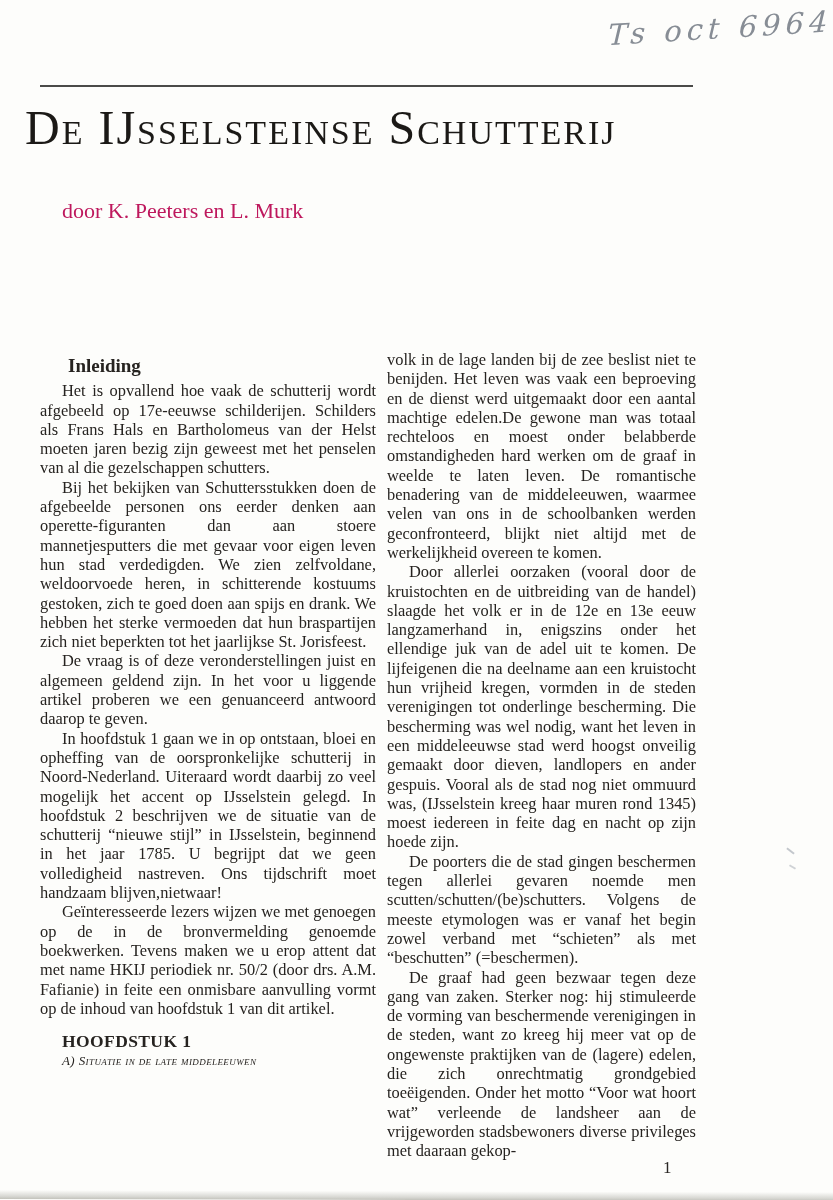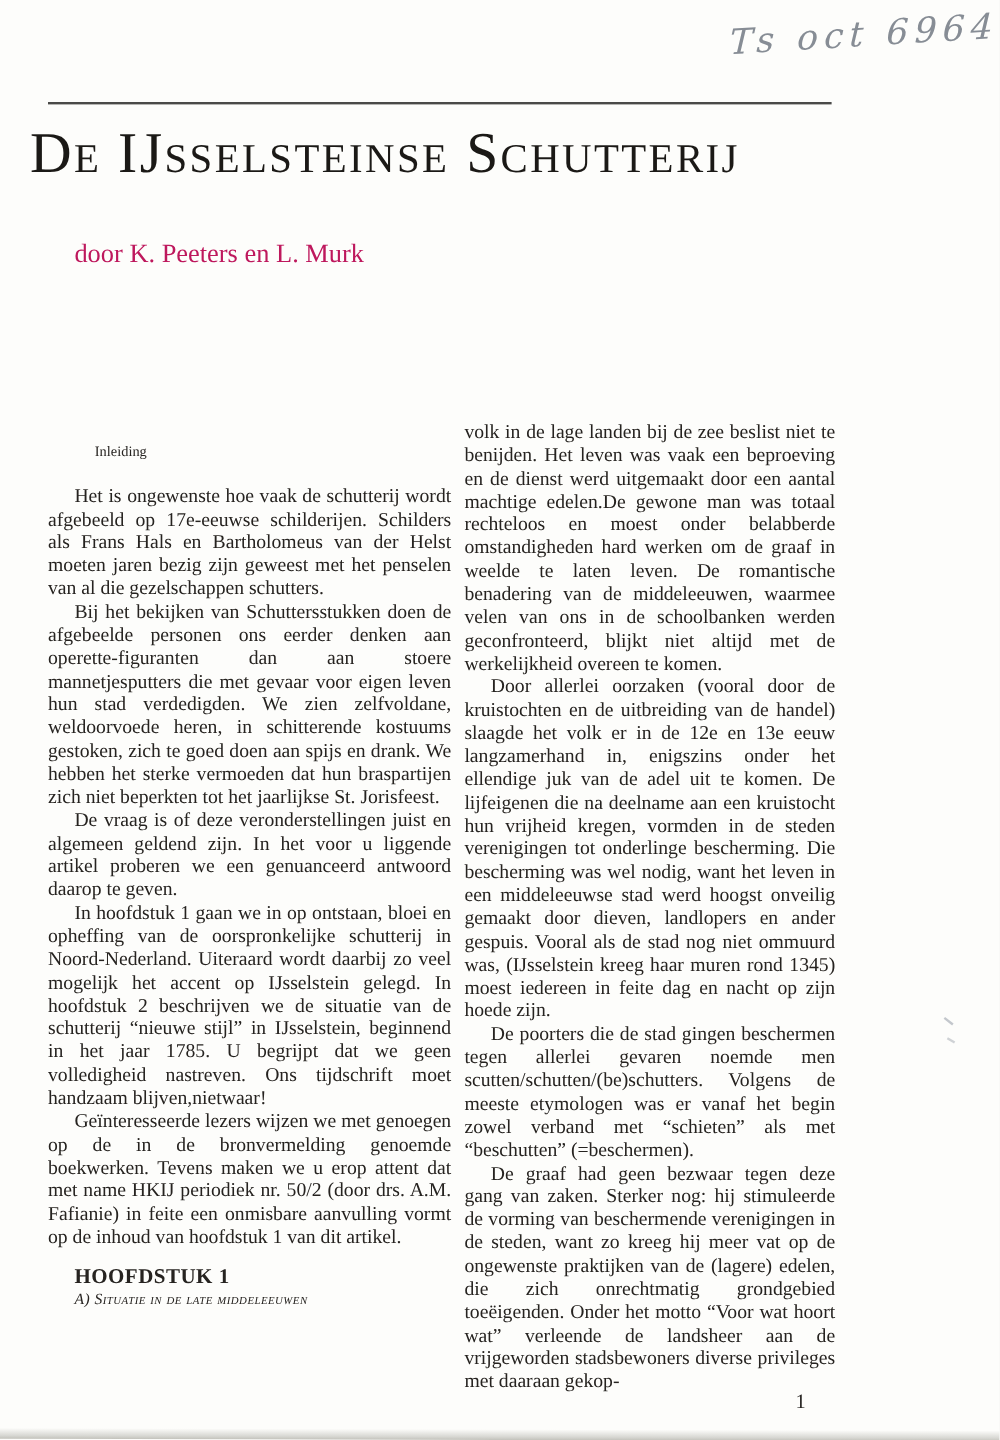--- a/index.html
+++ b/index.html
@@ -60,23 +60,23 @@
     font-size: 16.4px;
     line-height: 19.3px;
     text-align: justify;
     color: #262320;
   }
   .col-left  { width: 336px; margin-right: 11px; }
   .col-right { width: 309px; }
   .col p { margin: 0; text-indent: 22px; font-family: Liberation Serif, serif; }
   .col p.no-indent { text-indent: 0; }
   .inleiding-heading {
-    margin: 17px;
-    font-size: 12px;
-    font-weight: normal;
+    margin: 6px;
+    font-size: 19px;
+    font-weight: bold;
     text-indent: 22px;
   }
   .chapter-heading {
     margin: 14px 0 0 0;
     font-size: 17.5px;
     font-weight: bold;
     letter-spacing: 0.4px;
     text-indent: 22px;
   }
   .section-heading {
@@ -116,21 +116,21 @@
   <div class="top-rule"></div>
 
   <h1 class="title">De IJsselsteinse Schutterij</h1>
 
   <div class="byline">door K. Peeters en L. Murk</div>
 
   <div class="columns">
 
     <div class="col col-left">
       <h2 class="inleiding-heading">Inleiding</h2>
-      <p>Het is ongewenste hoe vaak de schutterij wordt afgebeeld op 17e-eeuwse schilderijen. Schilders als Frans Hals en Bartholomeus van der Helst moeten jaren bezig zijn geweest met het penselen van al die gezelschappen schutters.</p>
+      <p>Het is opvallend hoe vaak de schutterij wordt afgebeeld op 17e-eeuwse schilderijen. Schilders als Frans Hals en Bartholomeus van der Helst moeten jaren bezig zijn geweest met het penselen van al die gezelschappen schutters.</p>
       <p>Bij het bekijken van Schuttersstukken doen de afgebeelde personen ons eerder denken aan operette-figuranten dan aan stoere mannetjesputters die met gevaar voor eigen leven hun stad verdedigden. We zien zelfvoldane, weldoorvoede heren, in schitterende kostuums gestoken, zich te goed doen aan spijs en drank. We hebben het sterke vermoeden dat hun braspartijen zich niet beperkten tot het jaarlijkse St. Jorisfeest.</p>
       <p>De vraag is of deze veronderstellingen juist en algemeen geldend zijn. In het voor u liggende artikel proberen we een genuanceerd antwoord daarop te geven.</p>
       <p>In hoofdstuk 1 gaan we in op ontstaan, bloei en opheffing van de oorspronkelijke schutterij in Noord-Nederland. Uiteraard wordt daarbij zo veel mogelijk het accent op IJsselstein gelegd. In hoofdstuk 2 beschrijven we de situatie van de schutterij “nieuwe stijl” in IJsselstein, beginnend in het jaar 1785. U begrijpt dat we geen volledigheid nastreven. Ons tijdschrift moet handzaam blijven,nietwaar!</p>
       <p>Geïnteresseerde lezers wijzen we met genoegen op de in de bronvermelding genoemde boekwerken. Tevens maken we u erop attent dat met name HKIJ periodiek nr. 50/2 (door drs. A.M. Fafianie) in feite een onmisbare aanvulling vormt op de inhoud van hoofdstuk 1 van dit artikel.</p>
       <h3 class="chapter-heading">HOOFDSTUK 1</h3>
       <h4 class="section-heading">A) Situatie in de late middeleeuwen</h4>
     </div>
 
     <div class="col col-right">
       <p class="no-indent">volk in de lage landen bij de zee beslist niet te benijden. Het leven was vaak een beproeving en de dienst werd uitgemaakt door een aantal machtige edelen.De gewone man was totaal rechteloos en moest onder belabberde omstandigheden hard werken om de graaf in weelde te laten leven. De romantische benadering van de middeleeuwen, waarmee velen van ons in de schoolbanken werden geconfronteerd, blijkt niet altijd met de werkelijkheid overeen te komen.</p>

